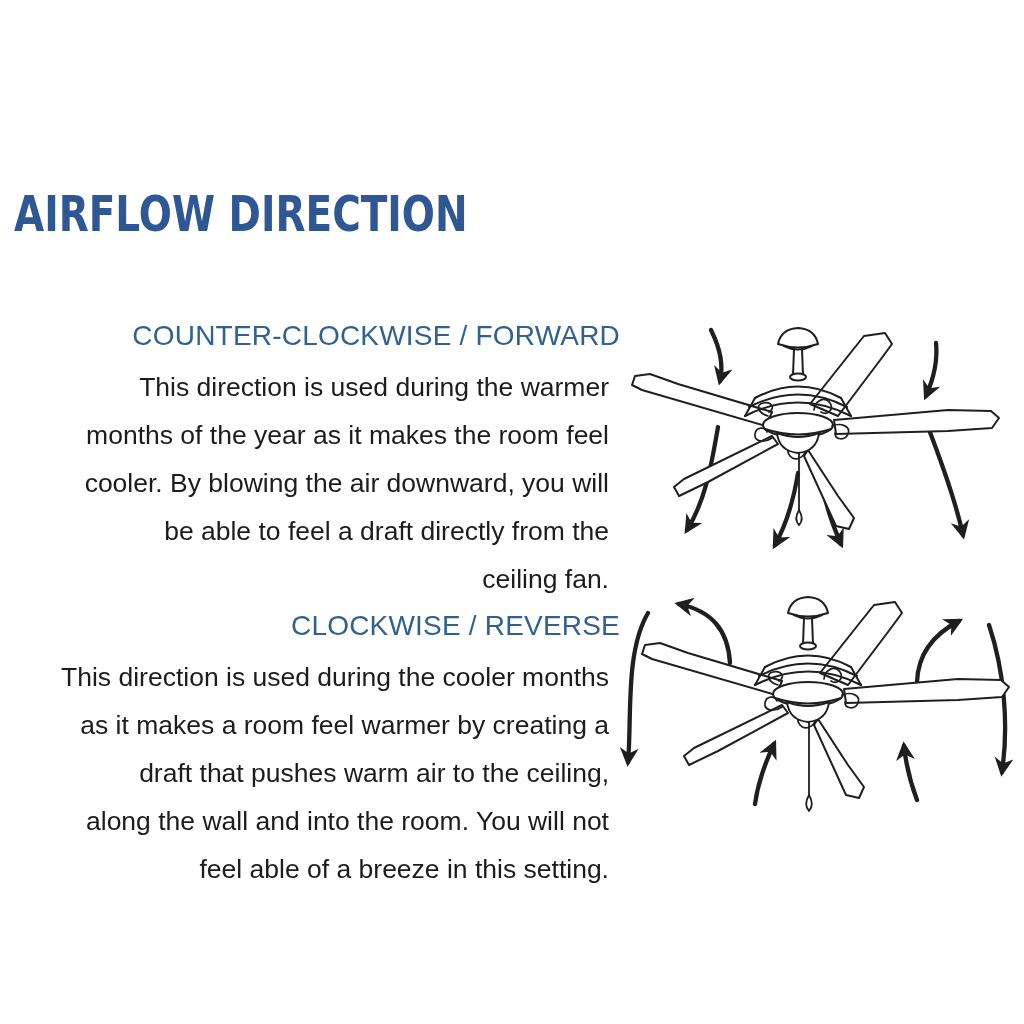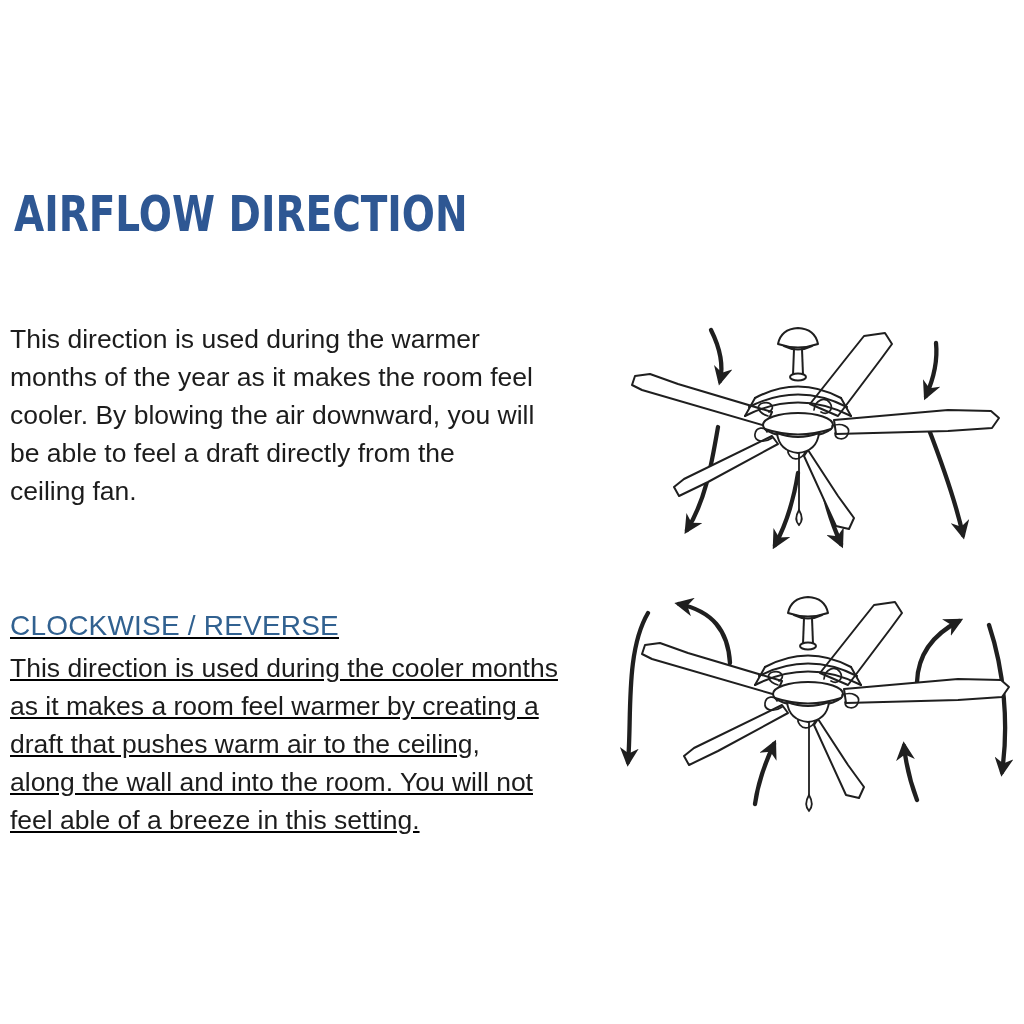--- a/index.html
+++ b/index.html
@@ -5,56 +5,57 @@
   * { margin: 0; padding: 0; box-sizing: border-box; }
   html, body { background: #ffffff; }
 
   .page {
     position: relative;
     width: 1024px;
     height: 1024px;
     background: #ffffff;
     overflow: hidden;
     font-family: "Liberation Sans", sans-serif;
+    text-align: right;
   }
 
   .title {
     position: absolute;
     left: 14px;
     top: 189px;
     font-family: "DejaVu Sans", sans-serif;
     font-weight: bold;
     font-size: 50px;
     line-height: 1;
     letter-spacing: 0px;
     color: var(--title-blue, #2e5793);
     transform: scaleX(0.78);
     transform-origin: left top;
     white-space: nowrap;
   }
 
   .section { position: absolute; width: 610px; }
   .section.s1 { left: 10px; top: 320px; }
-  .section.s2 { left: 10px; top: 610px; text-decoration: underline; }
+  .section.s2 { left: 10px; top: 610px; }
 
   .heading {
     font-size: 28px;
     font-weight: 500;
     letter-spacing: 0.2px;
     color: var(--heading-blue, #316190);
     margin: 0 0 7px 0;
     white-space: nowrap;
   }
 
   .body {
     font-size: 26.5px;
-    line-height: 38px;
+    line-height: 48px;
     color: var(--body-text, #1c1c1c);
     white-space: pre-line;
-    margin: 0;
+    margin: 11px;
   }
 
   .fan { position: absolute; }
   .fan-1 { left: 608px; top: 324px; width: 414px; height: 266px; }
   .fan-2 { left: 598px; top: 588px; width: 424px; height: 288px; }
 
   .arrow {
     fill: none;
     stroke: var(--line-art, #1f1f1f);
     stroke-width: 4.3;
@@ -103,20 +104,21 @@
 
         <path d="M -21 9 Q -19 27 0 29 Q 19 27 21 9 Q 0 17 -21 9 Z" fill="#fff"></path>
       </g>
     </defs>
   </svg>
 
   <h1 class="title">AIRFLOW DIRECTION</h1>
 
   
   <section class="section s1">
+    <h2 class="heading">COUNTER-CLOCKWISE / FORWARD</h2>
     <p class="body">This direction is used during the warmer
 months of the year as it makes the room feel
 cooler. By blowing the air downward, you will
 be able to feel a draft directly from the
 ceiling fan.</p>
   </section>
 
   
   <svg class="fan fan-1" viewBox="0 0 414 266">
     <g>

